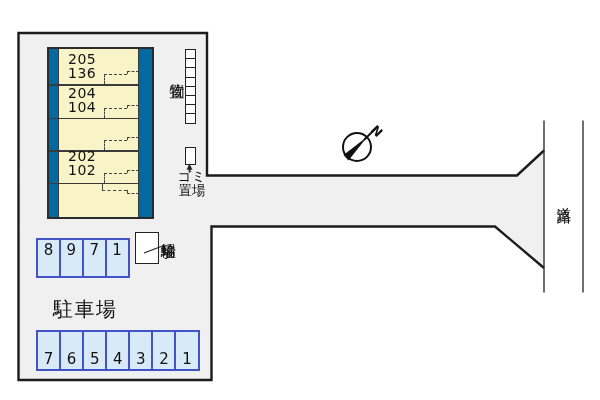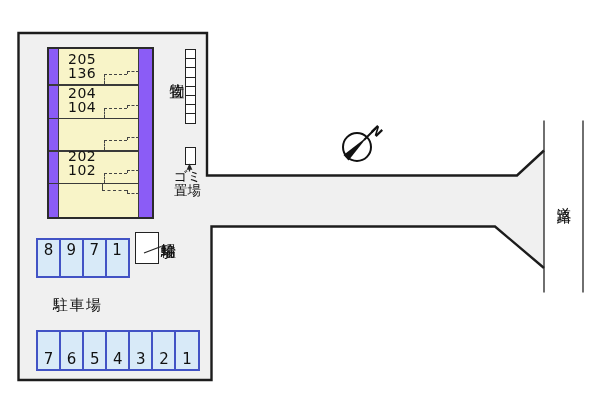--- a/index.html
+++ b/index.html
@@ -6,21 +6,21 @@
     --lot_fill:#f0f0f0; --lot_border:#1c1c1c; --building_border:#2b2b2b;
     --unit_fill:#f8f4c8; --unit_edge:#3a3a3a; --space_fill:#d8eaf8;
     --space_border:#4253c5; --text:#111111; --dash:#444444; --line:#222222;
   }
   html,body{margin:0;padding:0;background:#fff;}
   .stage{position:relative;width:600px;height:400px;background:#fff;overflow:hidden;
          font-family:"DejaVu Sans","Liberation Sans",sans-serif;color:var(--text);}
   .stage svg{position:absolute;left:0;top:0;}
   .abs{position:absolute;box-sizing:border-box;}
   
-  .building{left:47px;top:46.5px;width:106.5px;height:172.5px;background:#8b5cf6;
+  .building{left:47px;top:46.5px;width:106.5px;height:172.5px;background:#0369a1;
             border:2px solid var(--building_border);}
   .yellow{position:absolute;left:8.5px;top:0;width:81px;height:100%;box-sizing:border-box;
           background:var(--unit_fill);border-left:1.5px solid var(--unit_edge);
           border-right:1.5px solid var(--unit_edge);}
   .bdiv{position:absolute;left:0;width:89.5px;height:1.5px;background:var(--unit_edge);}
   .unit-label{position:absolute;left:19px;width:44px;display:flex;flex-direction:column;
               justify-content:center;font-size:14px;line-height:13.5px;letter-spacing:.5px;}
   .dash-h{position:absolute;height:0;border-top:1px dashed var(--dash);}
   .dash-v{position:absolute;width:0;border-left:1px dashed var(--dash);}
   
@@ -31,23 +31,23 @@
   
   .trash-box{left:184.5px;top:147px;width:11px;height:17.5px;background:#fff;
              border:1.2px solid var(--line);}
   .bike-box{left:135px;top:231.5px;width:23.5px;height:32px;background:#fff;
             border:1.5px solid var(--line);}
   
   .vtext{writing-mode:vertical-rl;text-orientation:upright;font-size:15px;line-height:16px;}
   .storage-label{left:169px;top:72px;height:34px;}
   .bike-label{left:160.5px;top:231px;height:50px;}
   .road-label{left:556px;top:195px;height:38px;letter-spacing:2px;}
-  .trash-label{left:169.5px;top:169px;width:36px;text-align:center;font-size:13.5px;
+  .trash-label{left:169.5px;top:169px;width:36px;text-align:right;font-size:13.5px;
                line-height:14px;}
-  .parking-area-label{left:53px;top:296px;font-size:15px;letter-spacing:1.5px;text-align:right;}
+  .parking-area-label{left:53px;top:296px;font-size:20px;letter-spacing:1.5px;text-align:right;}
   
   .prow{display:flex;background:var(--space_fill);border:2px solid var(--space_border);}
   .prow .stall{flex:1;display:flex;flex-direction:column;font-size:15px;text-align:center;}
   .prow .stall + .stall{border-left:2px solid var(--space_border);}
   .prow-top{left:36px;top:238px;width:93.5px;height:40px;}
   .prow-top .stall{justify-content:flex-start;padding-top:1px;}
   .prow-bottom{left:36px;top:330px;width:163.5px;height:40.5px;}
   .prow-bottom .stall{justify-content:flex-end;padding-bottom:1px;}
 </style>
 </head>

